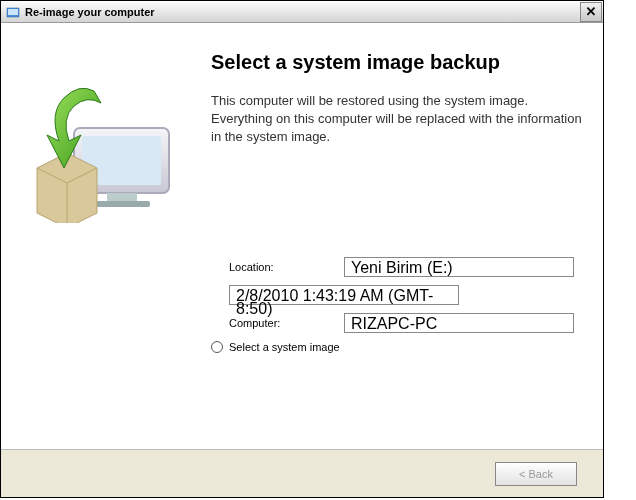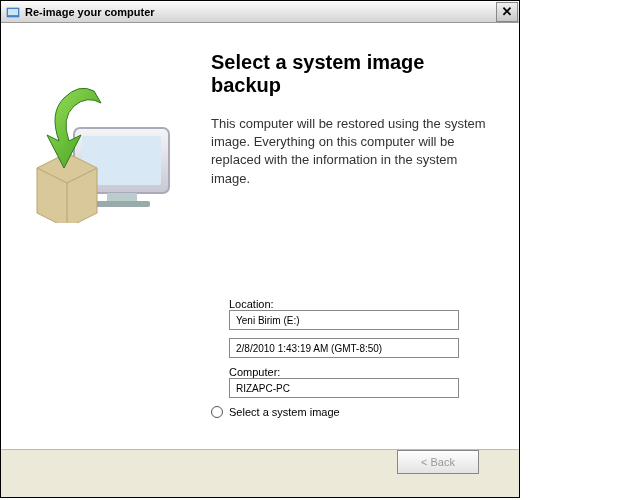--- a/index.html
+++ b/index.html
@@ -6,21 +6,21 @@
 body {
   font-family: Tahoma, "Segoe UI", Arial, sans-serif;
   font-size: 11px;
   background: #fff;
   width: 636px;
   height: 500px;
   overflow: hidden;
 }
 .window {
   border: 1px solid #000;
-  width: 520px;
+  width: 604px;
   height: 498px;
   display: flex;
   flex-direction: column;
   background: #f0abfc;
 }
 .titlebar {
   background: linear-gradient(to bottom, #fdfdfd 0%, #e8e8e8 50%, #d4d4d4 100%);
   height: 22px;
   display: flex;
   align-items: center;
@@ -101,45 +101,44 @@
   background: #fff;
 }
 .radio.checked::after {
   content: "";
   width: 6px; height: 6px;
   background: #000;
   border-radius: 50%;
 }
 .field-row {
   display: flex;
+  align-items: center;
   margin-bottom: 8px;
   margin-left: 18px;
-  flex-direction: column;
 }
 .field-label {
   width: 115px;
   font-size: 11px;
 }
 .field-value {
   border: 1px solid #888;
   background: #fff;
   padding: 3px 6px;
   width: 230px;
-  font-size: 10px;
+  font-size: 16px;
   height: 20px;
   line-height: 13px;
 }
 .button-bar {
   background: #ece9d8;
   border-top: 1px solid #bbb;
   height: 48px;
   display: flex;
-  align-items: flex-start;
+  align-items: center;
   justify-content: flex-end;
-  padding-right: 14px;
   gap: 8px;
 }
 .btn {
   min-width: 82px;
   height: 24px;
   background: linear-gradient(to bottom, #fefefe, #e3e3e3);
   border: 1px solid #888;
   font-size: 11px;
   cursor: pointer;
   padding: 0 10px;

